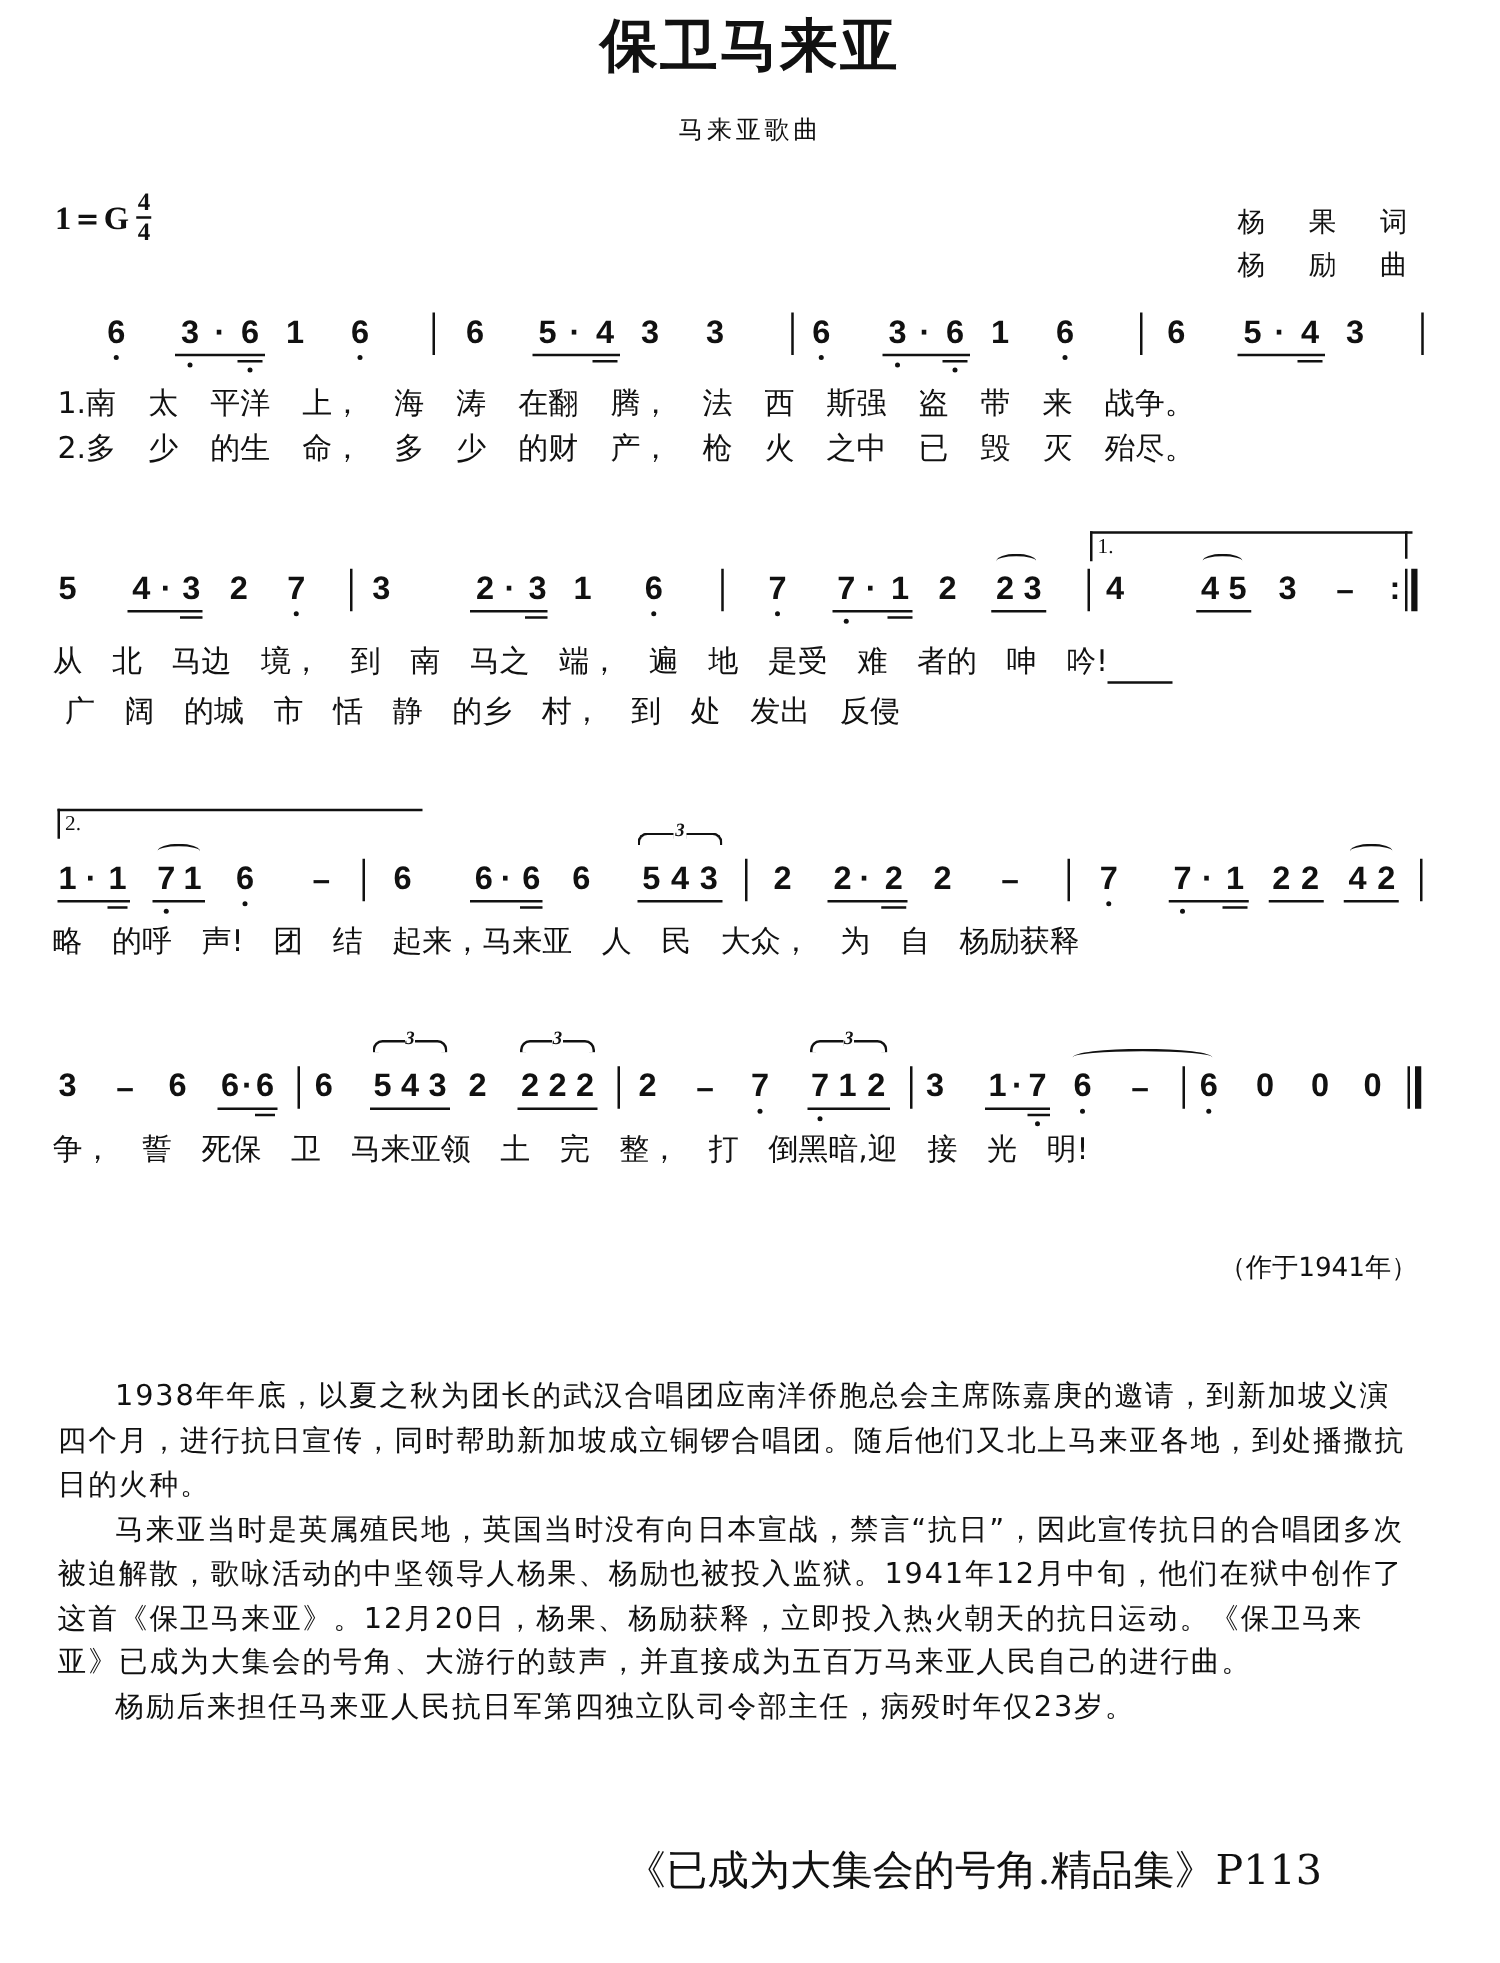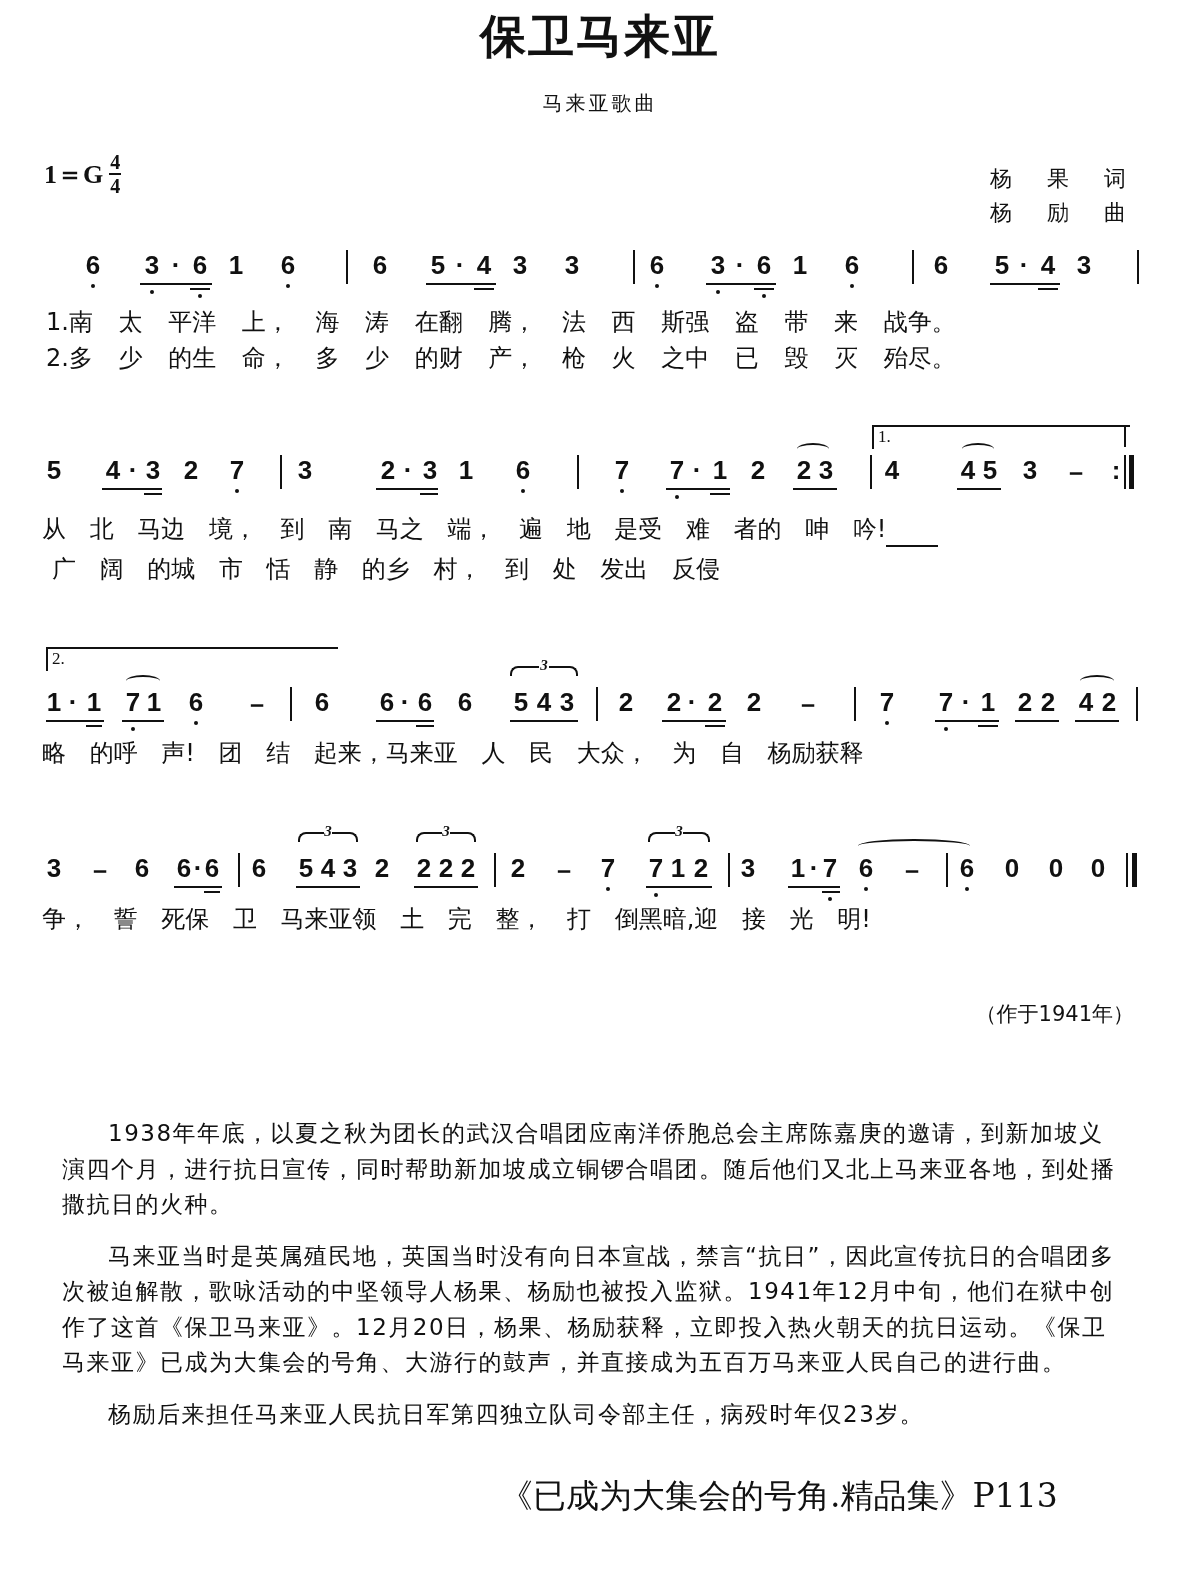--- a/index.html
+++ b/index.html
@@ -20,21 +20,21 @@
   .slur { position: absolute; border-top: 2px solid #111; border-radius: 50% 50% 0 0; height: 10px; }
   .trip { position: absolute; font-family: "Liberation Serif", serif; font-style: italic; font-weight: bold; font-size: 15px; text-align: center; }
   .trip::before, .trip::after { content: ""; position: absolute; top: 9px; width: 40%; height: 8px; border-top: 2px solid #111; }
   .trip::before { left: 0; border-left: 2px solid #111; border-radius: 8px 0 0 0; }
   .trip::after { right: 0; border-right: 2px solid #111; border-radius: 0 8px 0 0; }
   .lyr { position: absolute; font-size: 24px; white-space: pre; letter-spacing: 0; }
   .volta { position: absolute; border-top: 2px solid #111; border-left: 2px solid #111; font-family: "Liberation Serif", serif; font-size: 17px; padding-left: 4px; }
 
   .dated { right: 66px; top: 1000px; font-size: 21px; }
   .para { left: 46px; width: 1090px; top: 1100px; font-size: 23px; line-height: 35.5px; letter-spacing: 1.5px; }
-  .para p { margin: 16px; text-indent: 2em; }
+  .para p { margin: 0; text-indent: 2em; }
   .source { left: 500px; top: 1474px; font-family: "DejaVu Serif", serif; font-size: 33px; }
   .site { right: 16px; top: 1584px; font-family: "Liberation Sans", sans-serif; font-size: 38px; color: #111; }
 </style>
 </head>
 <body>
 
 <div class="abs title">保卫马来亚</div>
 <div class="abs subtitle">马来亚歌曲</div>
 <div class="abs key">
   <span>1＝G</span>

